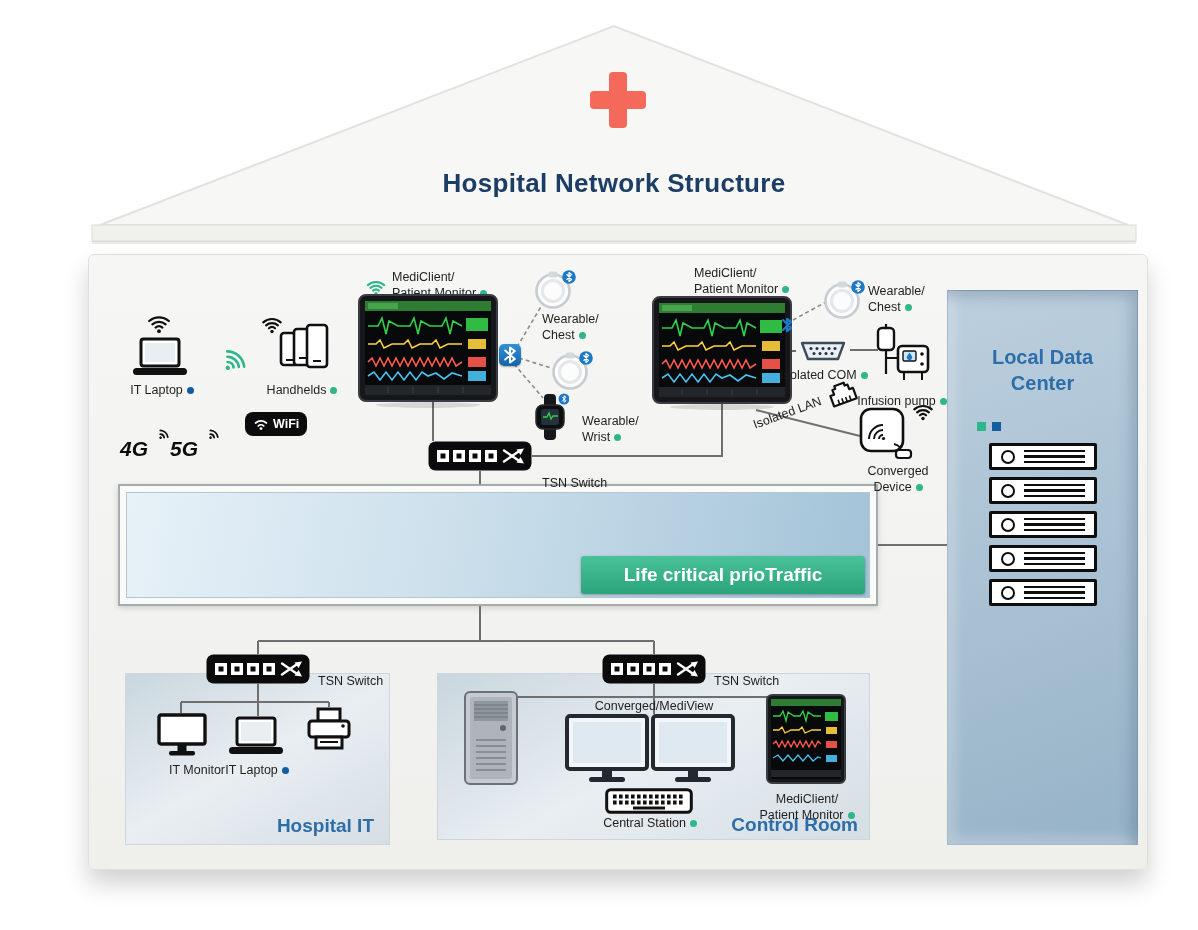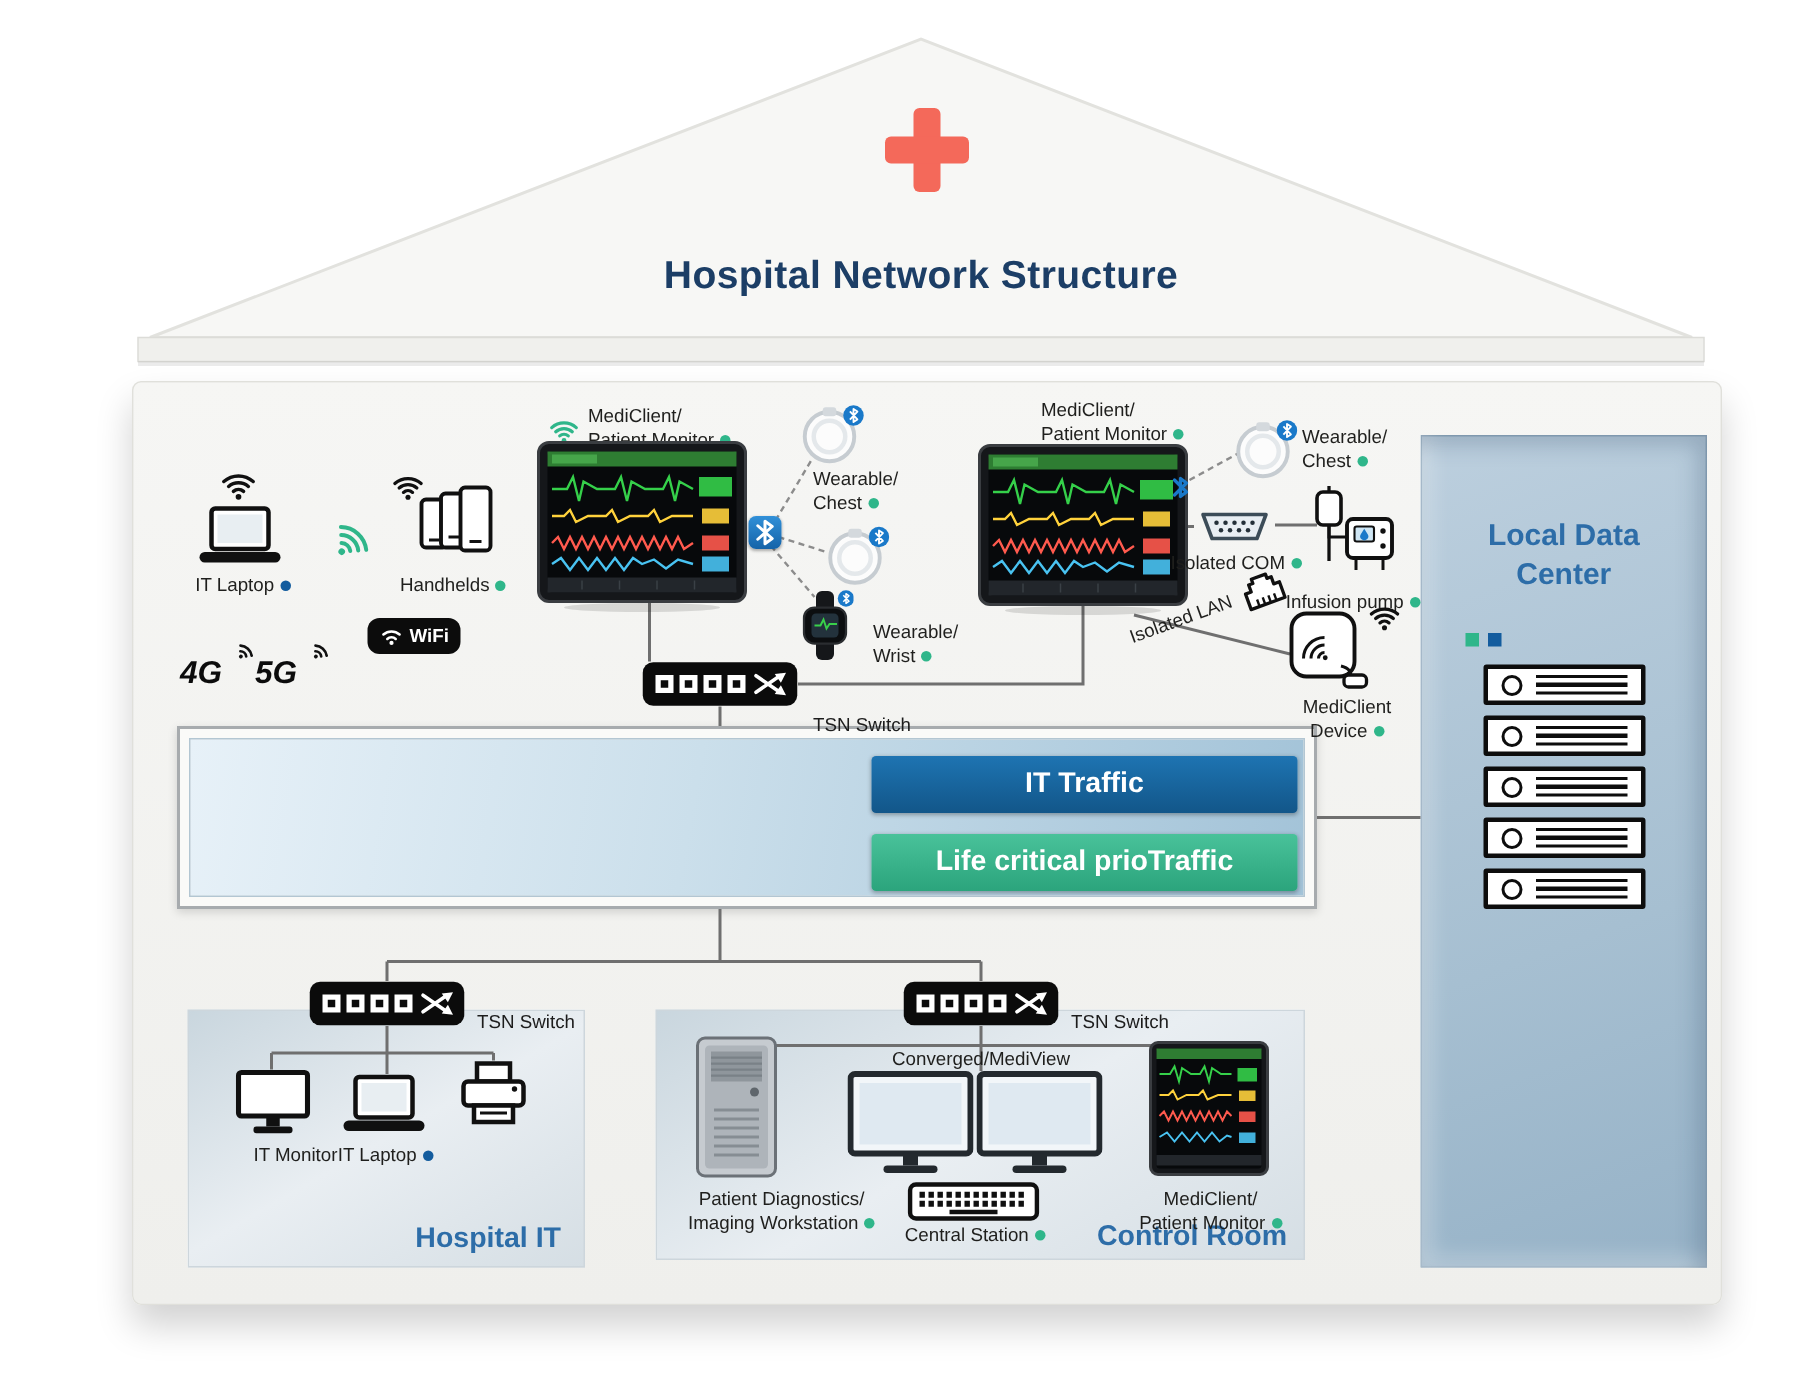--- a/index.html
+++ b/index.html
@@ -141,21 +141,20 @@
   <div class="panel subpanel hit">
     <div class="sect-title" style="right:16px;bottom:8px">Hospital IT</div>
   </div>
 
   <div class="panel subpanel crm">
     <div class="sect-title" style="right:12px;bottom:4px">Control Room</div>
   </div>
 
   <div class="conv-outer">
     <div class="conv-inner">
-      <div class="traffic-btn it">IT Traffic</div>
       <div class="traffic-btn prio">Life critical prioTraffic</div>
     </div>
   </div>
 
   <svg class="wires" width="1198" height="930" viewBox="0 0 1198 930">
     <path d="M433 402 V441 M722 404 V456 H532 M480 471 V484 M878 545 H947"></path>
     <path d="M480 606 V641 M258 641 H654 M258 641 V654 M654 641 V654"></path>
     <path d="M258 684 V716 M181 702 H329 M181 702 V713 M329 702 V707"></path>
     <path d="M654 684 V714 M492 697 H806"></path>
     <path d="M790 351 H796 M850 350 H878 M756 410 L860 436"></path>
@@ -432,21 +431,21 @@
   </svg>
   <svg class="abs" style="left:912px;top:404px" width="22" height="17" viewBox="0 0 24 19">
     <g fill="none" stroke="#101010" stroke-width="2.4" stroke-linecap="round">
         <path d="M8.6 12.6a5.2 5.2 0 0 1 6.8 0"></path>
         <path d="M5.4 9.3a10 10 0 0 1 13.2 0"></path>
         <path d="M2.2 6a14.8 14.8 0 0 1 19.6 0"></path>
       </g>
       <circle cx="12" cy="16.2" r="1.9" fill="#101010"></circle>
   </svg>
   <div class="lbl" style="left:846px;top:464px;width:104px">
-    <div style="text-align:center">MediClient</div>
+    <div style="text-align:center">Converged</div>
     <div class="lrow c">
         <span>Device</span>
         <span class="dot teal"></span>
       </div>
   </div>
 
   <svg class="abs" style="left:428px;top:441px" width="104" height="30" viewBox="0 0 104 30">
     <rect x="0.5" y="0.5" width="103" height="29" rx="7" fill="#0b0b0b"></rect>
     <g fill="#fff">
         <rect x="9" y="9" width="12" height="12"></rect>
@@ -553,27 +552,20 @@
     <rect x="7" y="7" width="42" height="82" rx="3" fill="#aeb4ba"></rect>
     <rect x="11" y="11" width="34" height="20" fill="#8f969c"></rect>
     <g stroke="#7a8187" stroke-width="1.5">
         <path d="M11 15 h34 M11 19 h34 M11 23 h34 M11 27 h34"></path>
       </g>
     <circle cx="40" cy="38" r="3" fill="#5f666c"></circle>
     <g stroke="#868d93" stroke-width="2">
         <path d="M13 50 h30 M13 56 h30 M13 62 h30 M13 68 h30 M13 74 h30 M13 80 h30"></path>
       </g>
   </svg>
-  <div class="lbl" style="left:436px;top:792px;width:170px">
-    <div style="text-align:center">Patient Diagnostics/</div>
-    <div class="lrow c">
-        <span>Imaging Workstation</span>
-        <span class="dot teal"></span>
-      </div>
-  </div>
 
   <div class="lbl" style="left:570px;top:699px;width:168px;text-align:center">Converged/MediView</div>
   <svg class="abs" style="left:565px;top:714px" width="84" height="72" viewBox="0 0 84 72">
     <rect x="2" y="2" width="80" height="53" rx="3" fill="#f2f6f9" stroke="#23292e" stroke-width="4"></rect>
     <rect x="8" y="8" width="68" height="41" fill="#dfe9f1"></rect>
     <rect x="37" y="55" width="10" height="8" fill="#23292e"></rect>
     <rect x="24" y="63" width="36" height="5" rx="2.5" fill="#23292e"></rect>
   </svg>
   <svg class="abs" style="left:651px;top:714px" width="84" height="72" viewBox="0 0 84 72">
     <rect x="2" y="2" width="80" height="53" rx="3" fill="#f2f6f9" stroke="#23292e" stroke-width="4"></rect>

